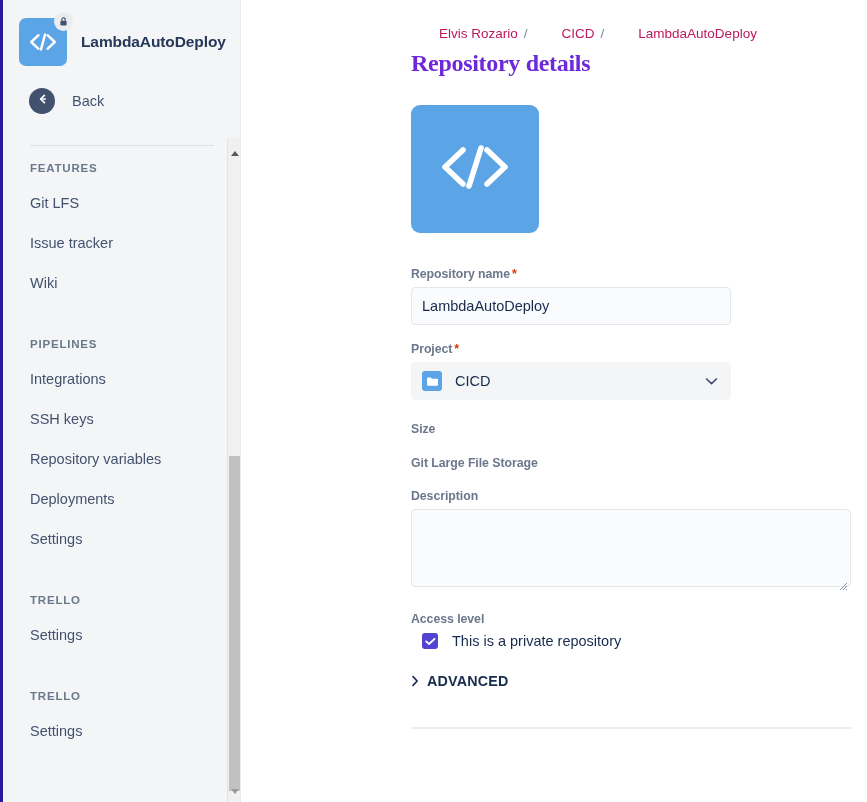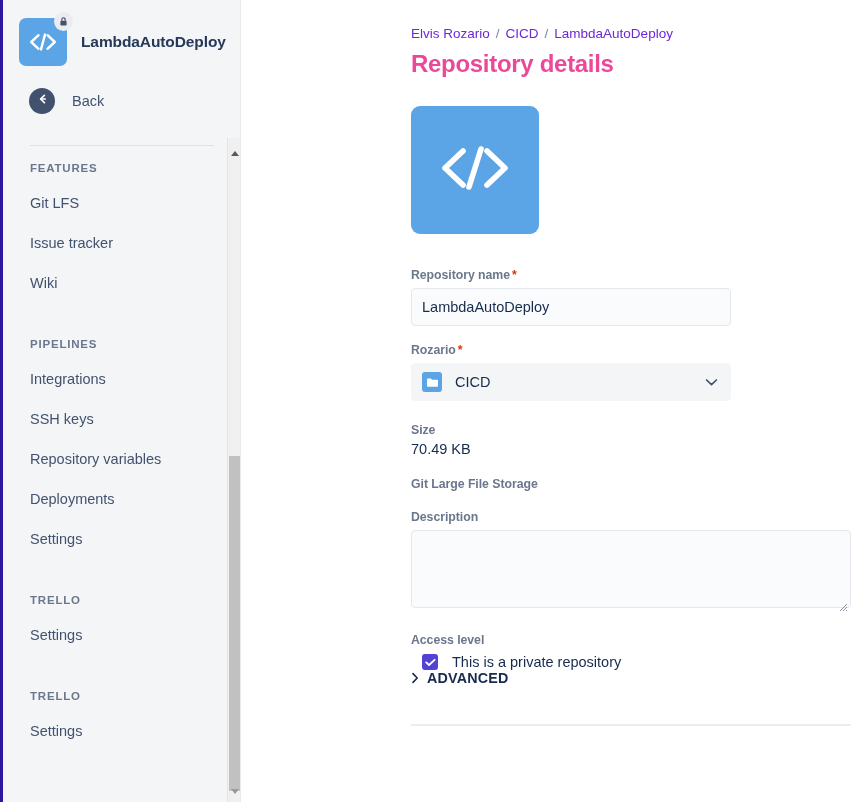--- a/index.html
+++ b/index.html
@@ -152,28 +152,29 @@
     background: #ffffff;
     padding-left: 170px;
     padding-top: 25px;
   }
   .breadcrumb {
     font-size: 13.5px;
     color: #5e6c84;
     line-height: 18px;
     white-space: nowrap;
   }
-  .breadcrumb a { color: #6d28d9; text-decoration: none; }
+  .breadcrumb a { color: #be185d; text-decoration: none; margin-left: 28px; }
   .breadcrumb .sep { color: #7a8699; margin: 0 6px; }
   .page-title {
     font-size: 24px;
     font-weight: bold;
-    color: #ec4899;
+    color: #6d28d9;
     margin-top: 7px;
     letter-spacing: -0.3px;
+    font-family: Liberation Serif, serif;
   }
 
   .big-avatar {
     width: 128px; height: 128px;
     background: #5ba4e5;
     border-radius: 9px;
     margin-top: 28px;
     display: flex; align-items: center; justify-content: center;
     cursor: pointer;
   }
@@ -269,20 +270,21 @@
     margin-left: 11px;
   }
   .checkbox-label {
     margin-left: 14px;
     font-size: 14.5px;
     color: #172b4d;
   }
 
   .advanced-row {
     display: flex; align-items: center;
+    margin-top: 24px;
     cursor: pointer;
     text-align: center;
   }
   .advanced-chevron { margin-right: 8px; display:flex; }
   .advanced-label {
     font-size: 14.3px;
     font-weight: bold;
     color: #172b4d;
     letter-spacing: 0.2px;
   }
@@ -399,39 +401,38 @@
         </svg>
       </span>
     </div>
 
     <div class="mt-name">
       <div class="field-label"><span>Repository name</span><span class="req">*</span></div>
       <input class="text-input" type="text" value="LambdaAutoDeploy" style="">
     </div>
 
     <div class="mt-proj">
-      <div class="field-label"><span>Rozario</span><span class="req">*</span></div>
+      <div class="field-label"><span>Project</span><span class="req">*</span></div>
       <div class="select-box">
         <span class="proj-icon">
           <svg width="13" height="11" viewBox="0 0 14 12">
             <path d="M1 2.6 a1 1 0 0 1 1-1 h3.2 l1.2 1.4 H12 a1 1 0 0 1 1 1 V9.6 a1 1 0 0 1 -1 1 H2 a1 1 0 0 1 -1 -1 Z" fill="#ffffff"></path>
           </svg>
         </span>
         <span class="select-value">CICD</span>
         <span class="chevron">
           <svg width="13" height="9" viewBox="0 0 13 9">
             <path d="M1.6 2 L6.5 6.6 L11.4 2" fill="none" stroke="#42526e" stroke-width="1.7" stroke-linecap="round" stroke-linejoin="round"></path>
           </svg>
         </span>
       </div>
     </div>
 
     <div class="mt-size">
       <div class="field-label">Size</div>
-      <div class="plain-value">70.49 KB</div>
     </div>
 
     <div class="mt-lfs">
       <div class="field-label">Git Large File Storage</div>
     </div>
 
     <div class="mt-desc">
       <div class="field-label">Description</div>
       <div class="textarea-wrap">
         <textarea class="desc-area" placeholder="" style=""></textarea>

